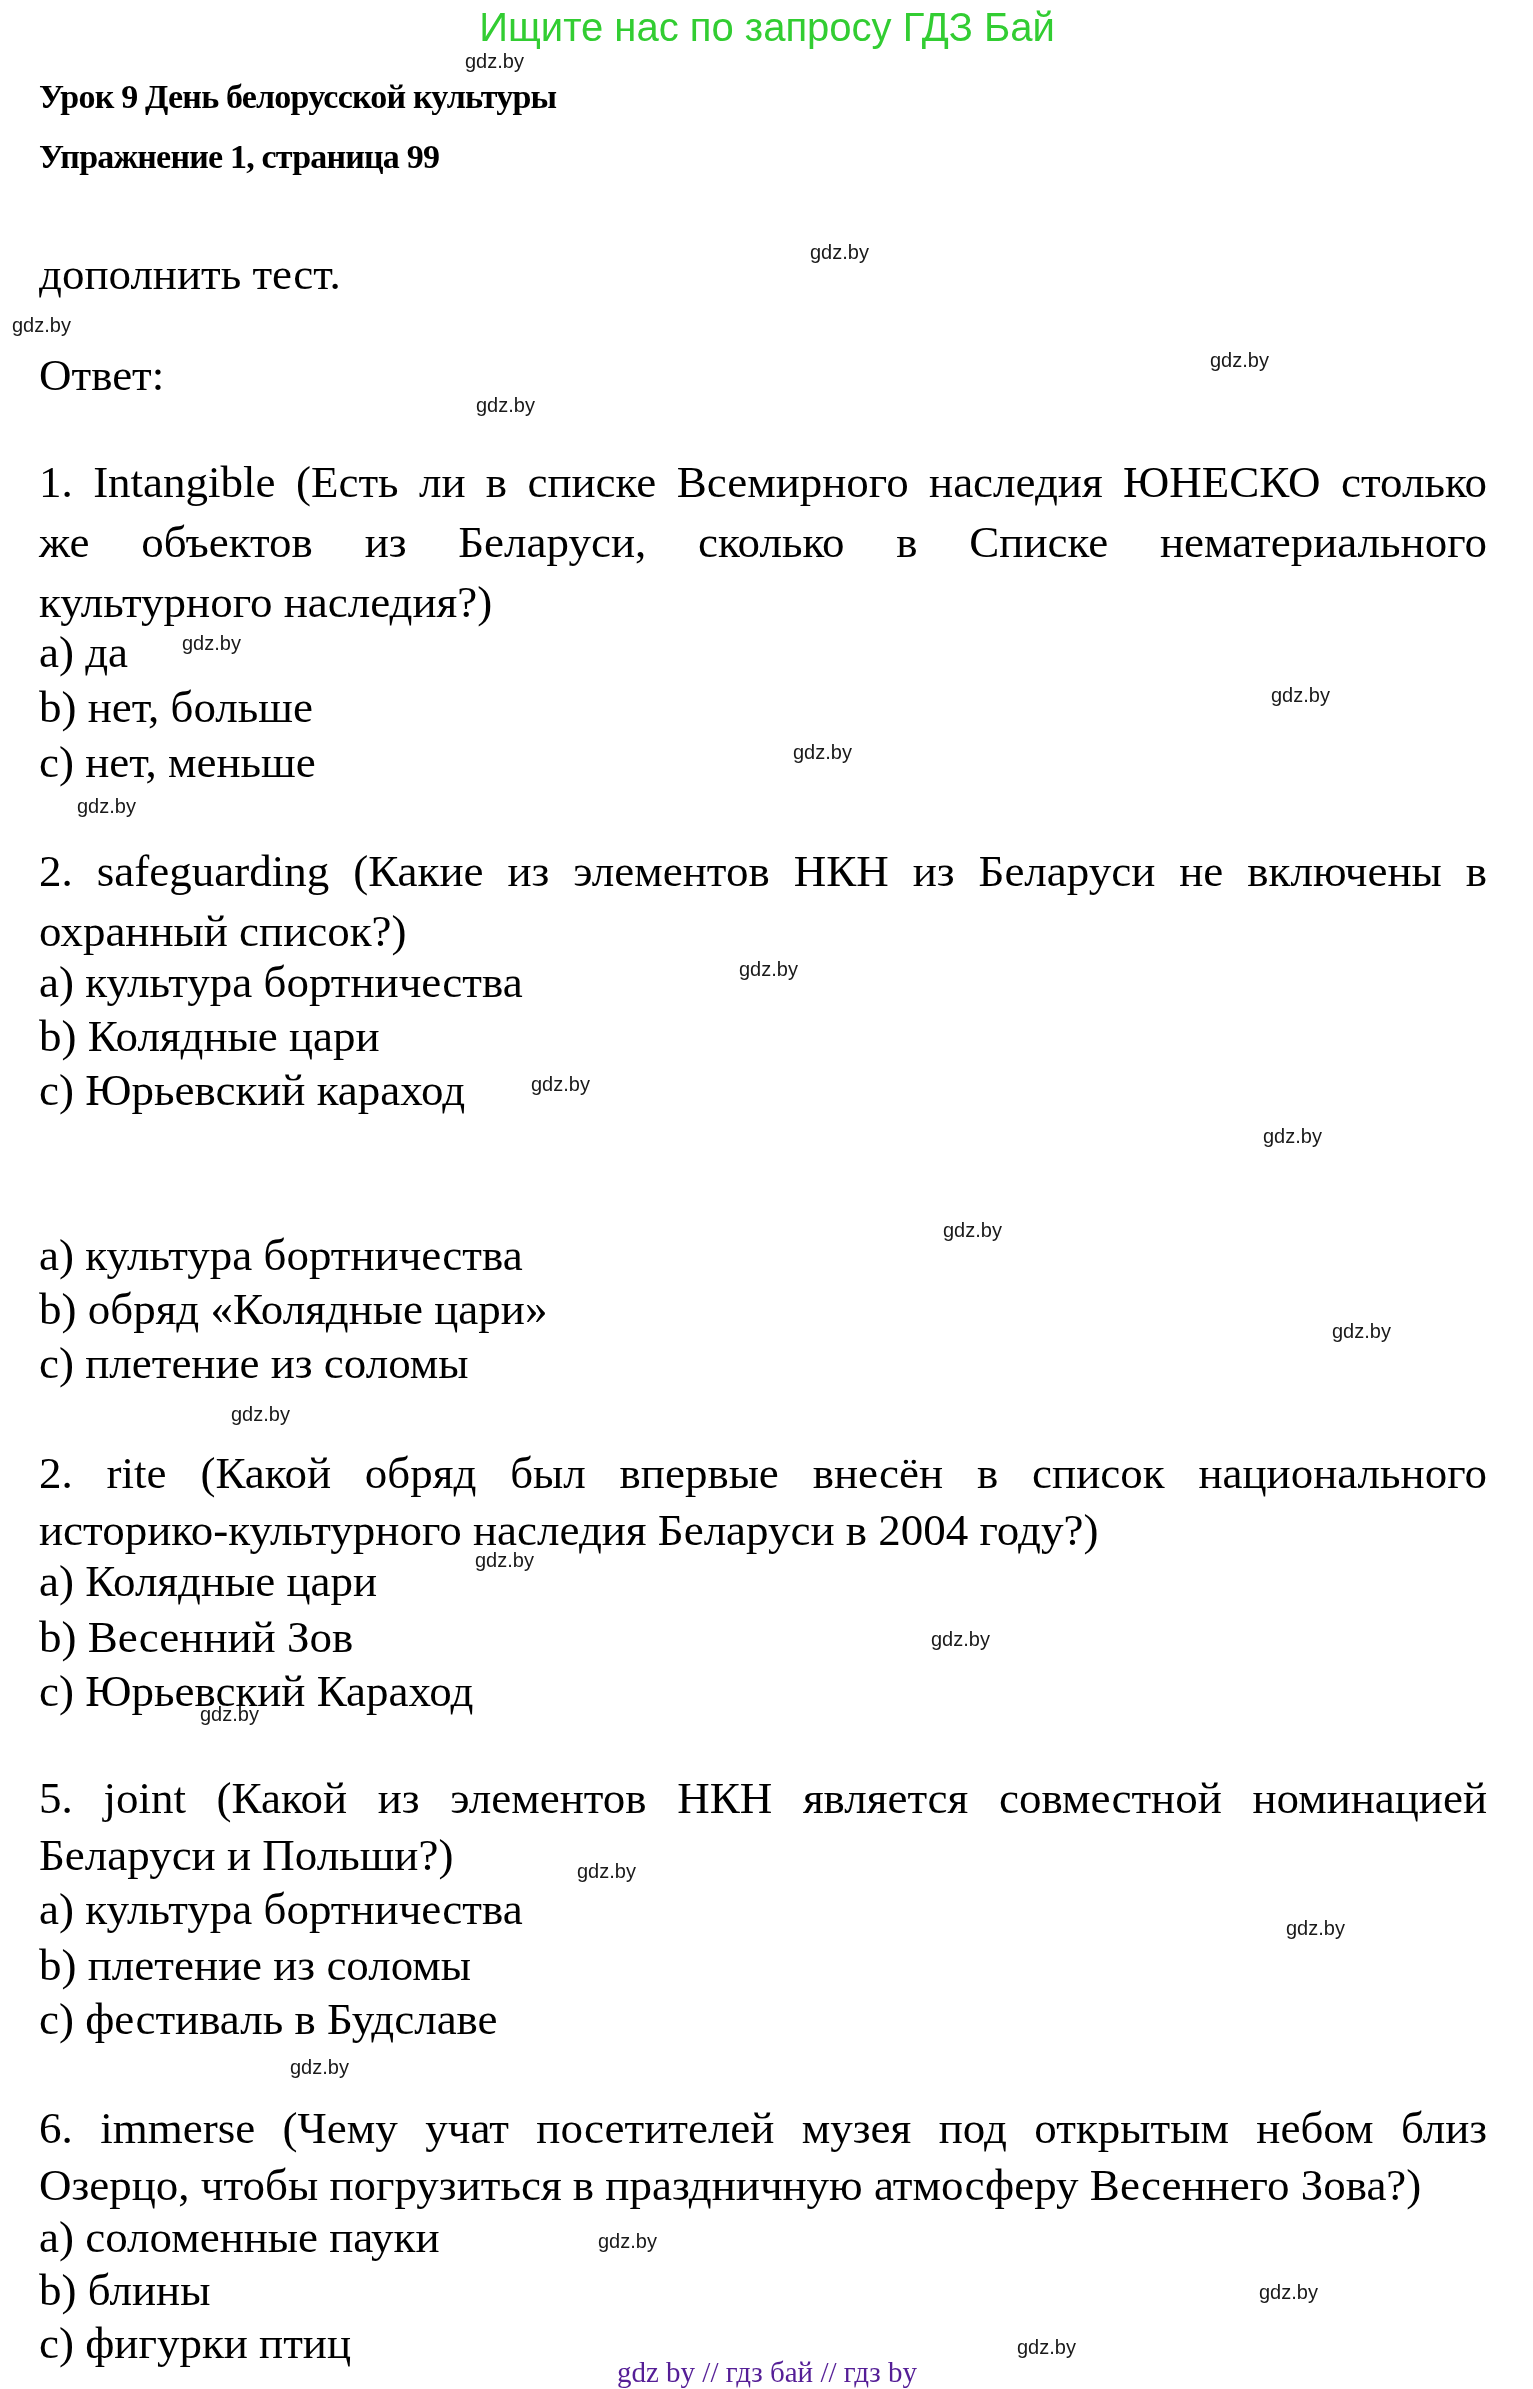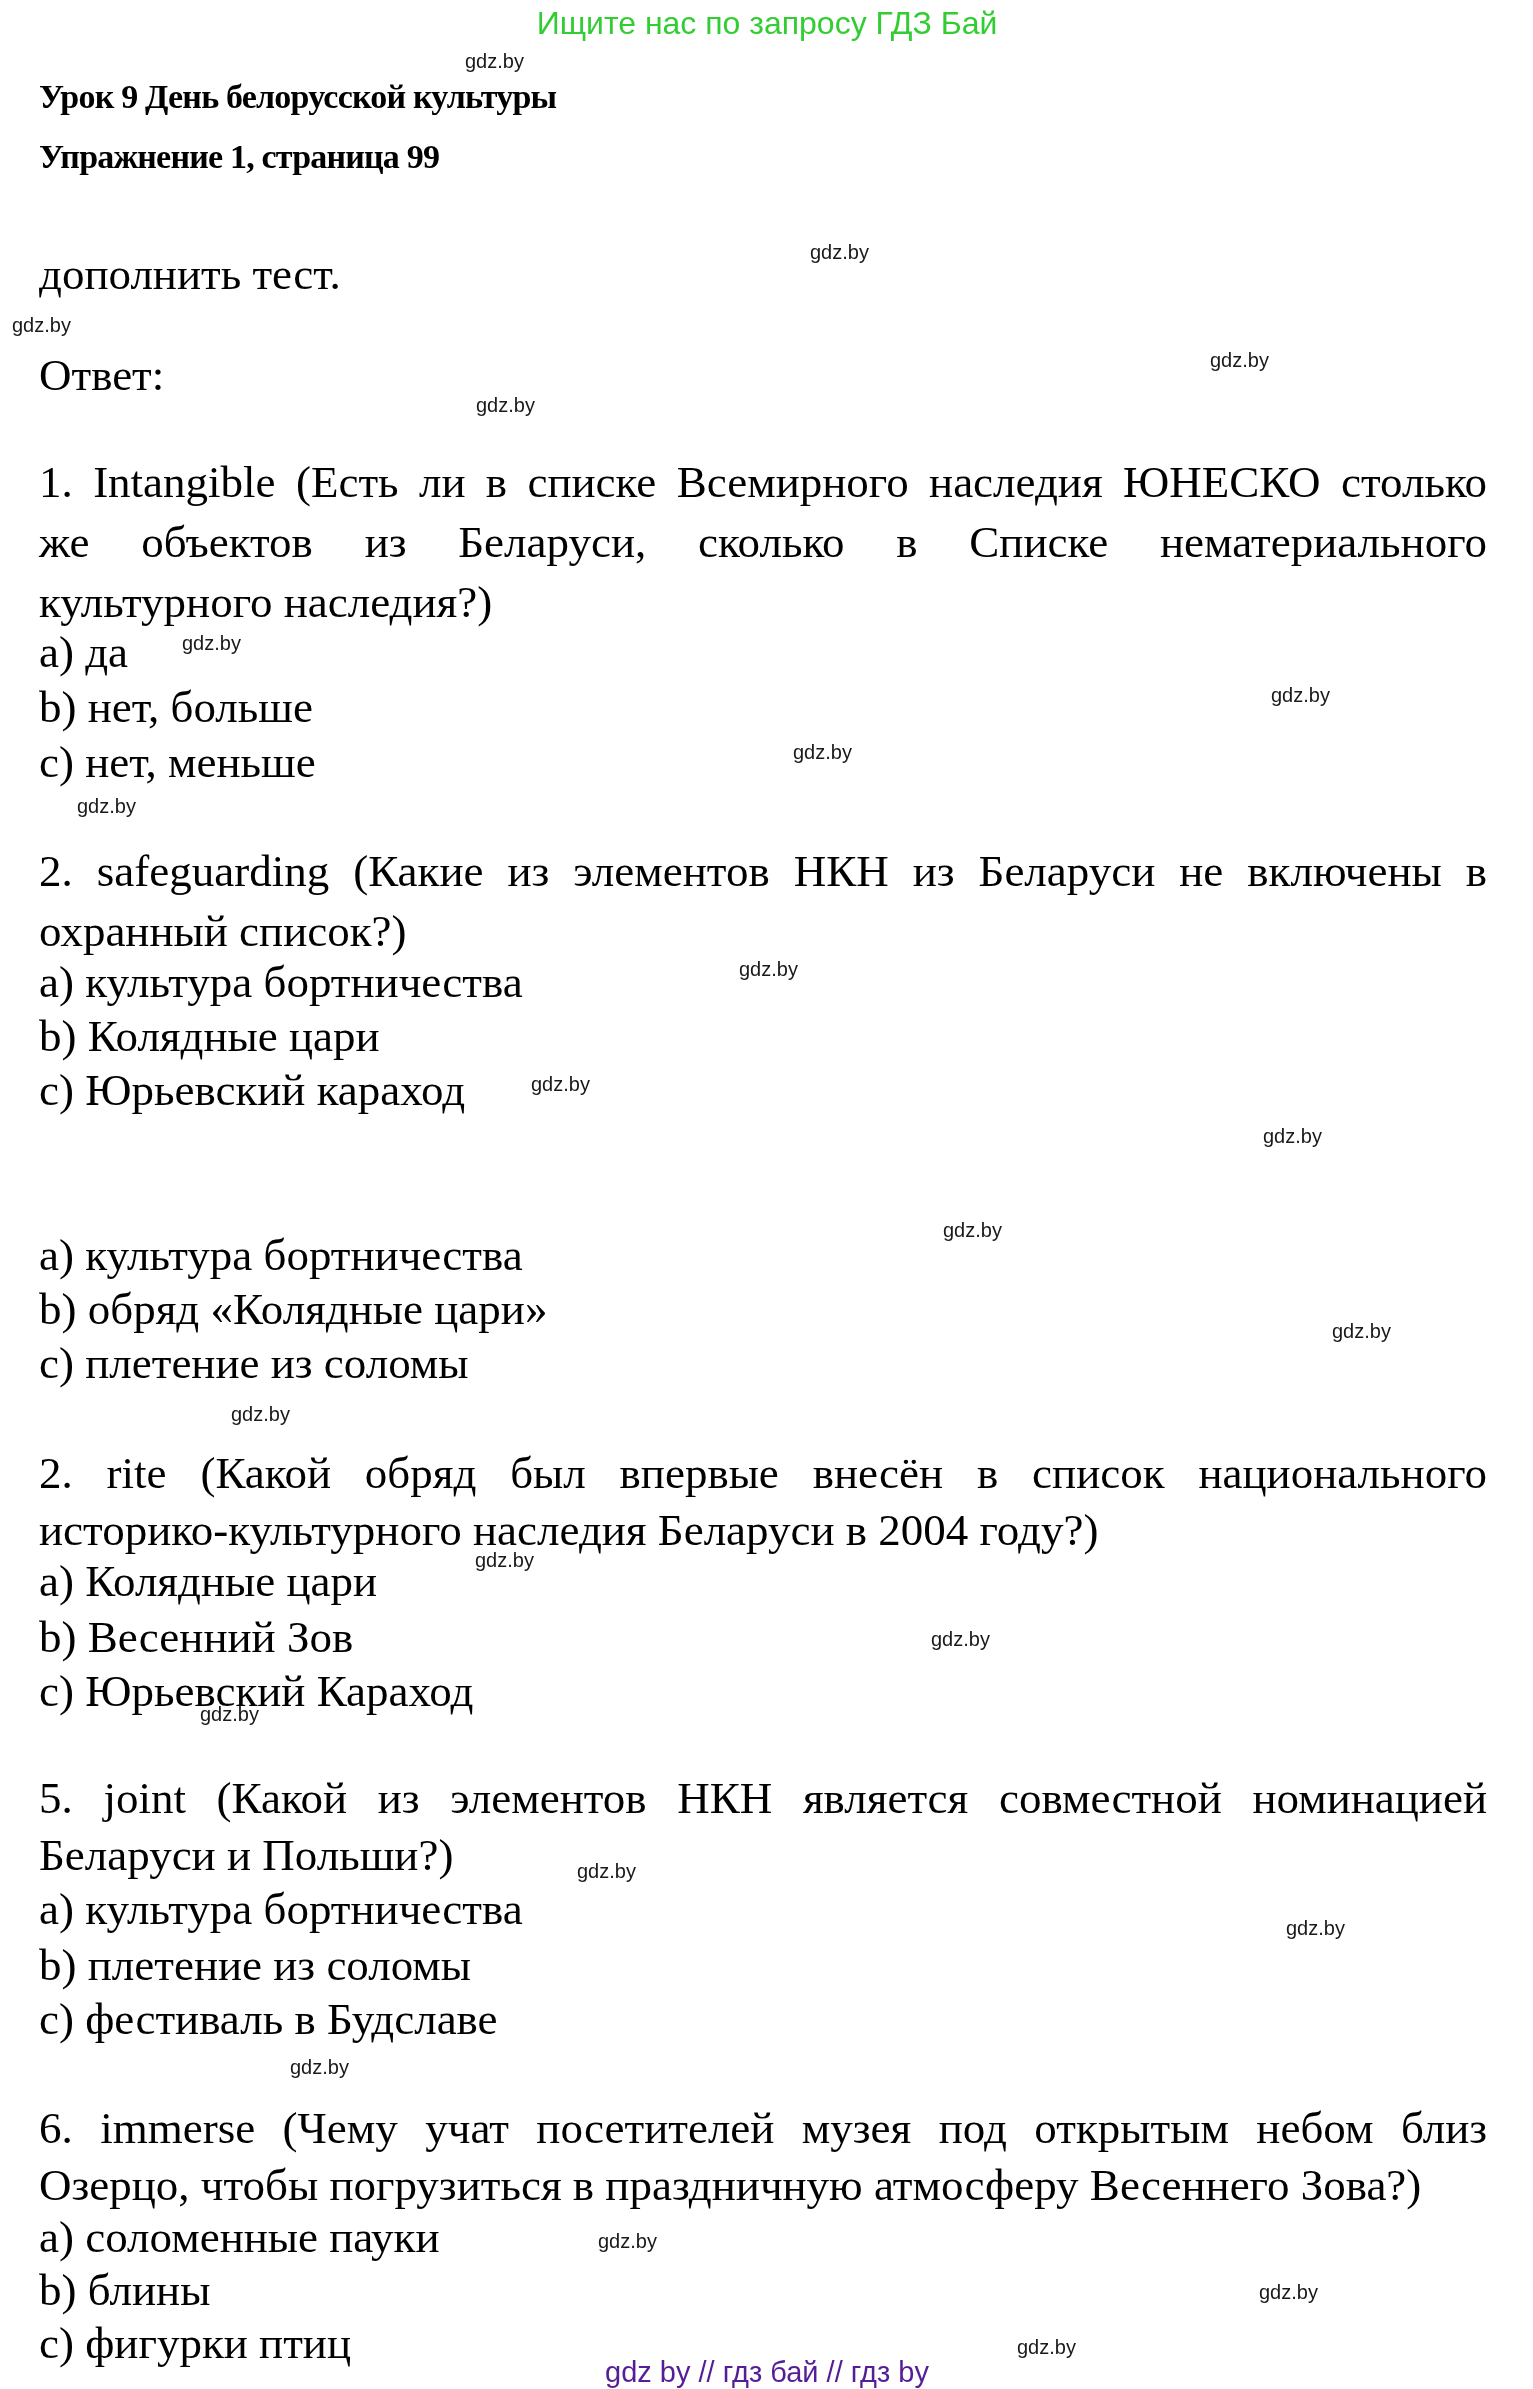--- a/index.html
+++ b/index.html
@@ -28,26 +28,26 @@
   .wm{
     position:absolute;
     font-family:"Liberation Sans", sans-serif;
     font-size:20px;color:#1a1a1a;
     white-space:nowrap;
   }
   .banner{
     position:absolute;top:4.8px;left:0;width:100%;
     text-align:center;
     font-family:"Liberation Sans", sans-serif;
-    font-size:32px;color:#32cd32;
+    font-size:40px;color:#32cd32;
   }
   .footer{
     position:absolute;top:2356px;left:0;width:100%;
     text-align:center;
-    font-family:Liberation Sans, sans-serif;
+    font-family:Liberation Serif, serif;
     font-size:29px;color:#551e96;
   }
 </style>
 </head>
 <body>
 
 <div class="page">
 
   <div class="banner">Ищите нас по запросу ГДЗ Бай</div>
 

